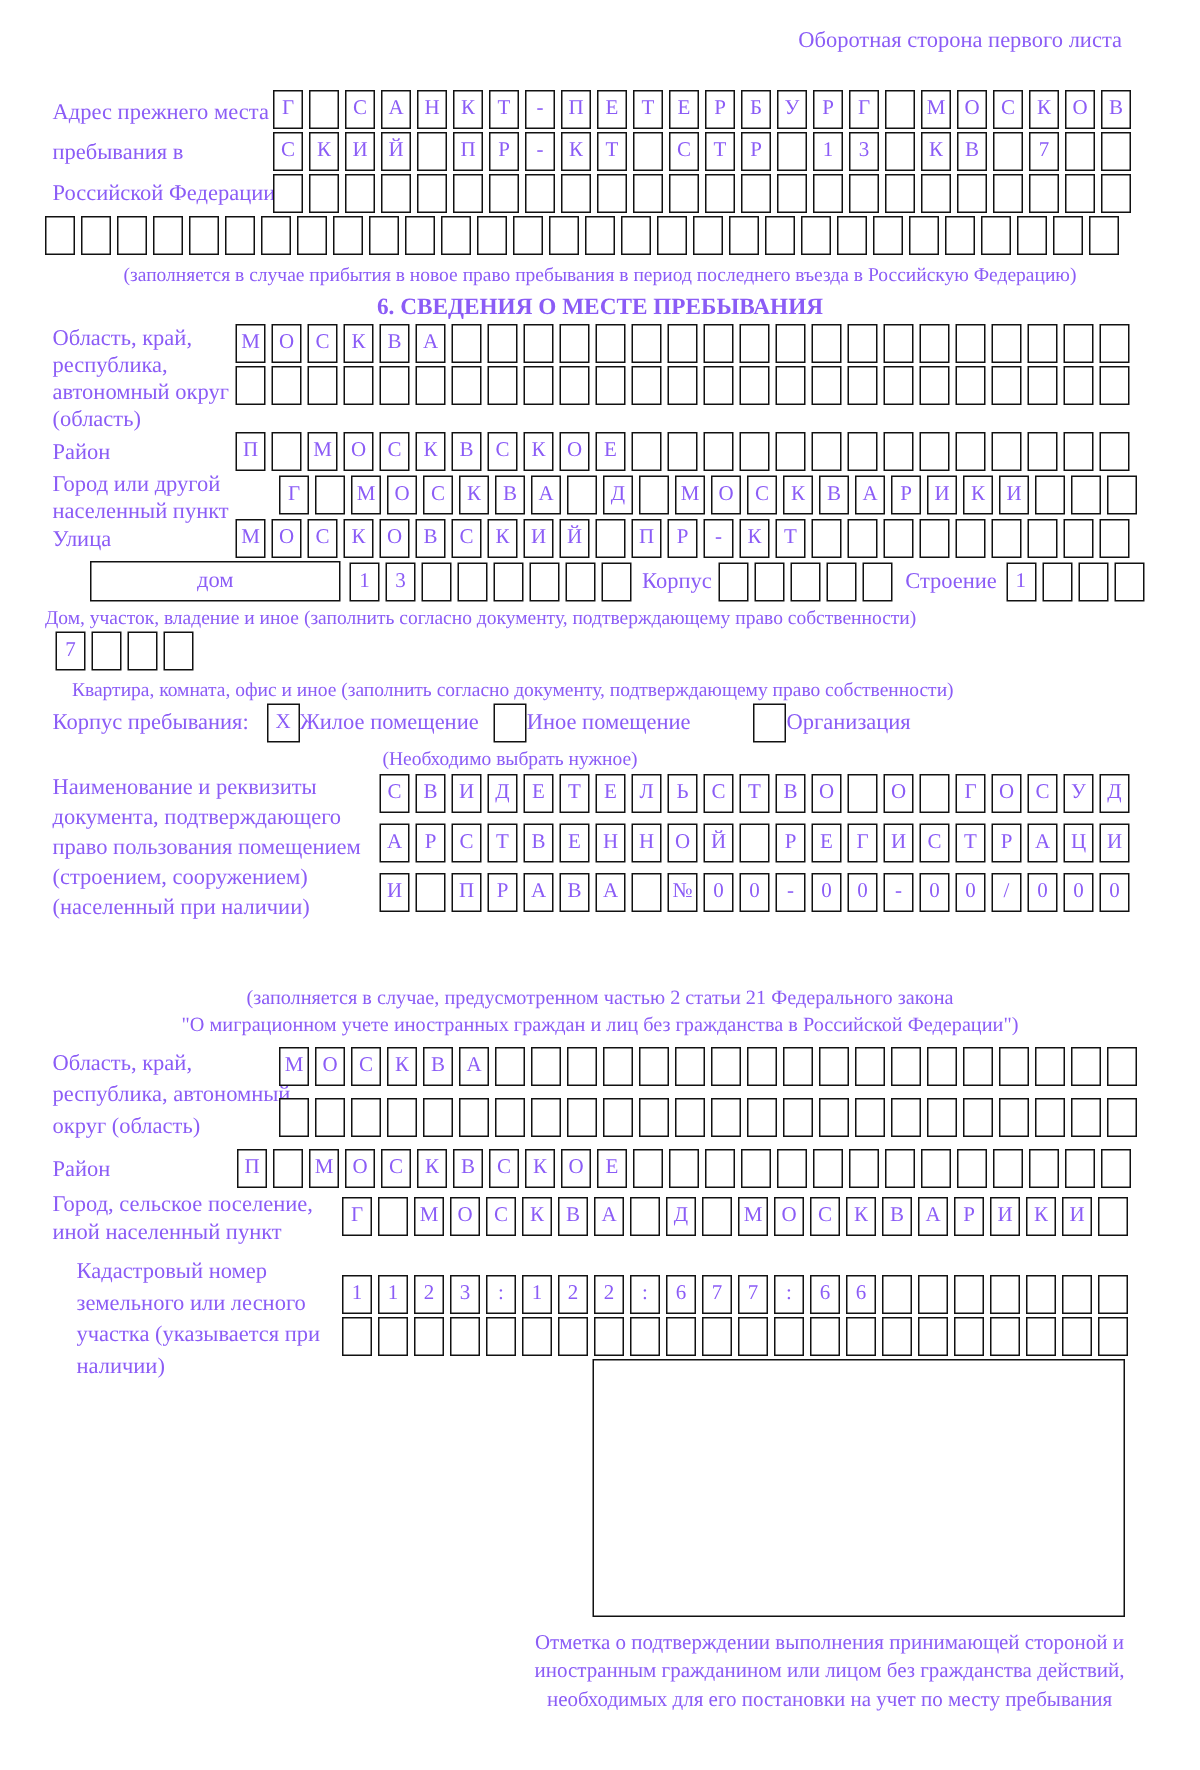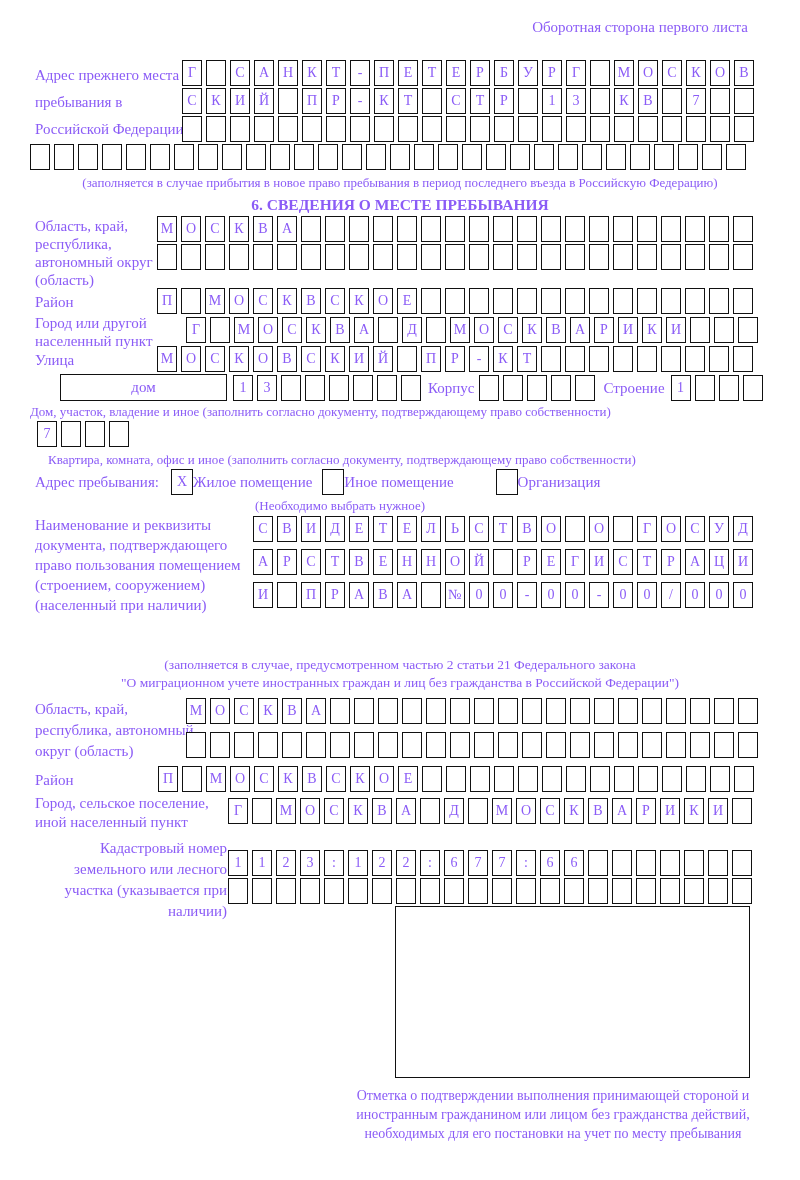--- a/index.html
+++ b/index.html
@@ -328,21 +328,21 @@
     <div class="cells-row" style="margin-left:7px;">
         <span class="cell">7</span>
         <span class="cell"></span>
         <span class="cell"></span>
         <span class="cell"></span>
       </div>
   </div>
   <div class="abs note" style="top:452px;left:48px;">Квартира, комната, офис и иное (заполнить согласно документу, подтверждающему право собственности)</div>
 
   <div class="abs inline-row" style="top:469px;left:35px;">
-    <div class="lbl">Адрес пребывания:</div>
+    <div class="lbl">Корпус пребывания:</div>
     <div class="cell" style="width:22px;margin-left:12px;">X</div>
     <div class="lbl" style="">Жилое помещение</div>
     <div class="cell" style="width:22px;margin-left:10px;"></div>
     <div class="lbl" style="">Иное помещение</div>
     <div class="cell" style="width:22px;margin-left:42px;"></div>
     <div class="lbl" style="">Организация</div>
   </div>
   <div class="abs note" style="top:498px;left:140px;width:400px;text-align:center;">(Необходимо выбрать нужное)</div>
 
   <div class="abs lbl" style="top:515px;left:35px;width:220px;line-height:20px;">Наименование и реквизиты документа, подтверждающего право пользования помещением (строением, сооружением) (населенный при наличии)</div>
@@ -525,21 +525,21 @@
       <span class="cell">К</span>
       <span class="cell">В</span>
       <span class="cell">А</span>
       <span class="cell">Р</span>
       <span class="cell">И</span>
       <span class="cell">К</span>
       <span class="cell">И</span>
       <span class="cell"></span>
     </div>
 
-  <div class="abs lbl" style="top:838px;left:32px;width:195px;line-height:21px;text-align:right;">Кадастровый номер земельного или лесного участка (указывается при наличии)</div>
+  <div class="abs lbl" style="top:838px;left:51px;width:195px;line-height:21px;">Кадастровый номер земельного или лесного участка (указывается при наличии)</div>
   <div class="abs cells-col" style="top:850px;left:228px;gap:2px;">
     <div class="cells-row">
         <span class="cell">1</span>
         <span class="cell">1</span>
         <span class="cell">2</span>
         <span class="cell">3</span>
         <span class="cell">:</span>
         <span class="cell">1</span>
         <span class="cell">2</span>
         <span class="cell">2</span>

